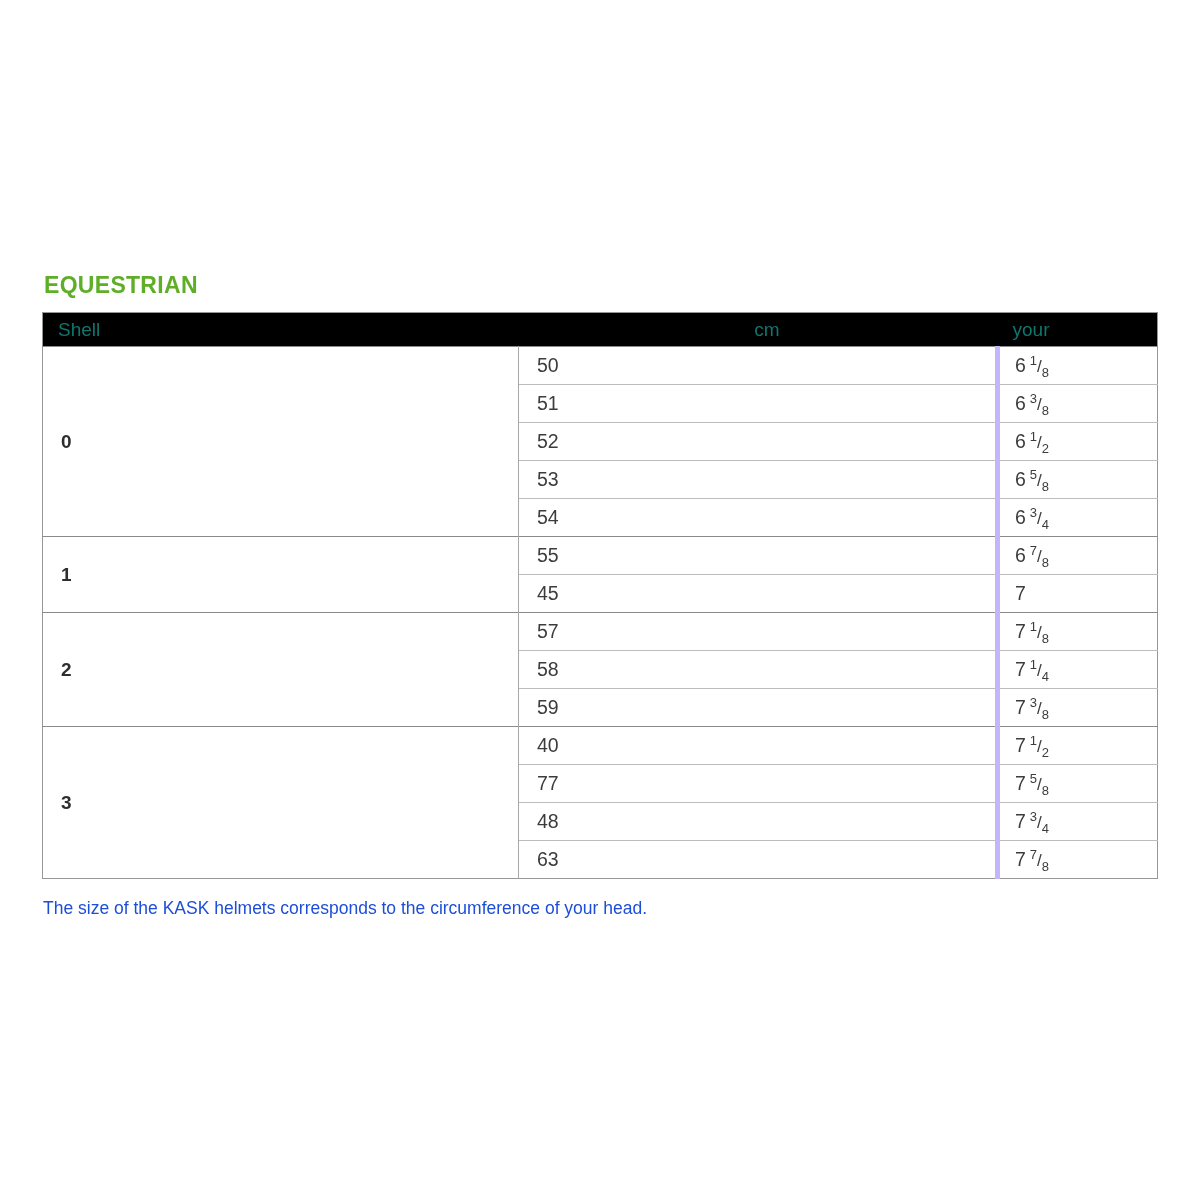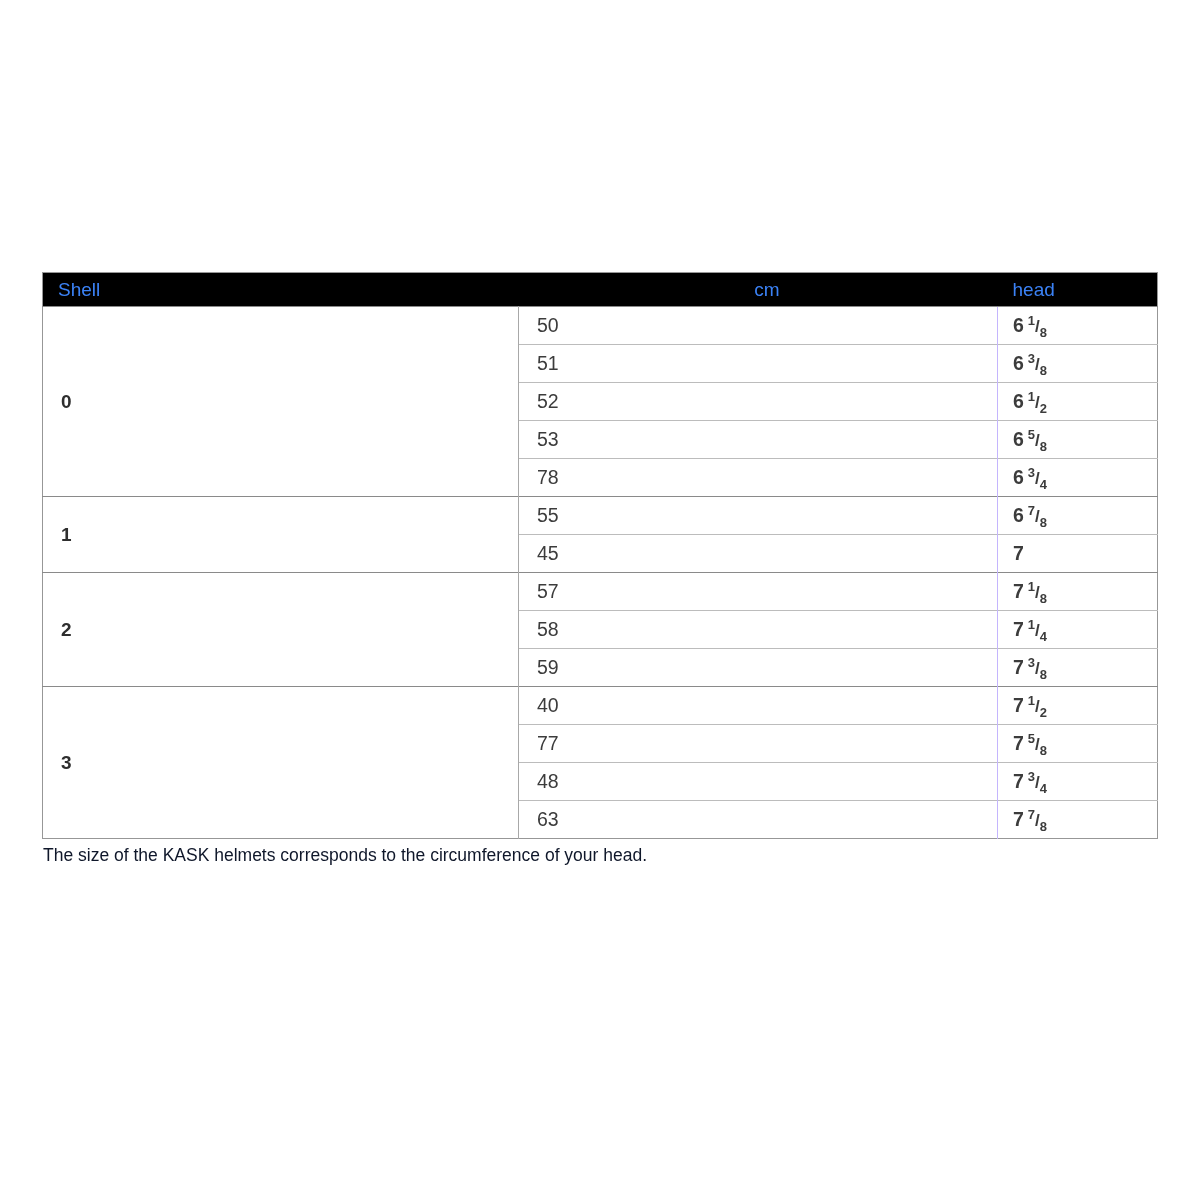--- a/index.html
+++ b/index.html
@@ -23,21 +23,21 @@
     margin: 0 0 13px 2px;
   }
   table.size-table {
     border-collapse: collapse;
     width: 1115px;
     table-layout: fixed;
     border: 1px solid #979797;
   }
   thead th {
     background: #000000;
-    color: #3b82f6;
+    color: #0f766e;
     font-weight: normal;
     font-size: 19px;
     text-align: left;
     height: 34px;
     padding: 0;
   }
   th.col-shell { width: 476px; padding-left: 15px; }
   th.col-cm    { width: 479px; padding-left: 18px; text-align: center; }
   th.col-inch  { width: 160px; padding-left: 15px; }
   tbody td {
@@ -51,51 +51,52 @@
   }
   td.shell-cell {
     font-weight: bold;
     font-size: 19px;
     color: #2e2e2e;
     padding-left: 18px;
     border-right: 1px solid #a8a8a8;
     vertical-align: middle;
   }
   td.cm-cell { padding-left: 18px; }
-  td.inch-cell { padding-left: 15px; border-left: 1px solid #c4b5fd; font-weight: bold; }
+  td.inch-cell { padding-left: 15px; border-left: 5px solid #c4b5fd; }
   tbody td { border-top: 1px solid #bcbcbc; }
   tbody tr.group-start td { border-top: 1px solid #8a8a8a; }
   .frac-whole { font-size: 19.5px; }
   sup.frac-num {
     font-size: 13px;
     margin-left: 4px;
     line-height: 0;
   }
   .frac-slash { font-size: 17px; line-height: 0; }
   sub.frac-den {
     font-size: 13px;
     line-height: 0;
   }
   .footnote {
-    margin: 6px 0 0 1px;
+    margin: 19px 0 0 1px;
     font-size: 17.5px;
-    color: #0f172a;
+    color: #1d4ed8;
   }
 </style>
 </head>
 <body>
 
 <div class="content">
+  <h1 class="heading" style="color: rgb(95, 174, 39);">EQUESTRIAN</h1>
 
   <table class="size-table">
     <thead>
       <tr>
         <th class="col-shell">Shell</th>
         <th class="col-cm">cm</th>
-        <th class="col-inch">head</th>
+        <th class="col-inch">your</th>
       </tr>
     </thead>
     <tbody>
         <tr class="group-start">
           <td class="shell-cell" rowspan="5">0</td>
           <td class="cm-cell">50</td>
           <td class="inch-cell"><span class="frac-whole">6</span><sup class="frac-num">1</sup><span class="frac-slash">/</span><sub class="frac-den">8</sub></td>
         </tr>
         <tr>
           <td class="cm-cell">51</td>
@@ -103,21 +104,21 @@
         </tr>
         <tr>
           <td class="cm-cell">52</td>
           <td class="inch-cell"><span class="frac-whole">6</span><sup class="frac-num">1</sup><span class="frac-slash">/</span><sub class="frac-den">2</sub></td>
         </tr>
         <tr>
           <td class="cm-cell">53</td>
           <td class="inch-cell"><span class="frac-whole">6</span><sup class="frac-num">5</sup><span class="frac-slash">/</span><sub class="frac-den">8</sub></td>
         </tr>
         <tr>
-          <td class="cm-cell">78</td>
+          <td class="cm-cell">54</td>
           <td class="inch-cell"><span class="frac-whole">6</span><sup class="frac-num">3</sup><span class="frac-slash">/</span><sub class="frac-den">4</sub></td>
         </tr>
         <tr class="group-start">
           <td class="shell-cell" rowspan="2">1</td>
           <td class="cm-cell">55</td>
           <td class="inch-cell"><span class="frac-whole">6</span><sup class="frac-num">7</sup><span class="frac-slash">/</span><sub class="frac-den">8</sub></td>
         </tr>
         <tr>
           <td class="cm-cell">45</td>
           <td class="inch-cell"><span class="frac-whole">7</span></td>

